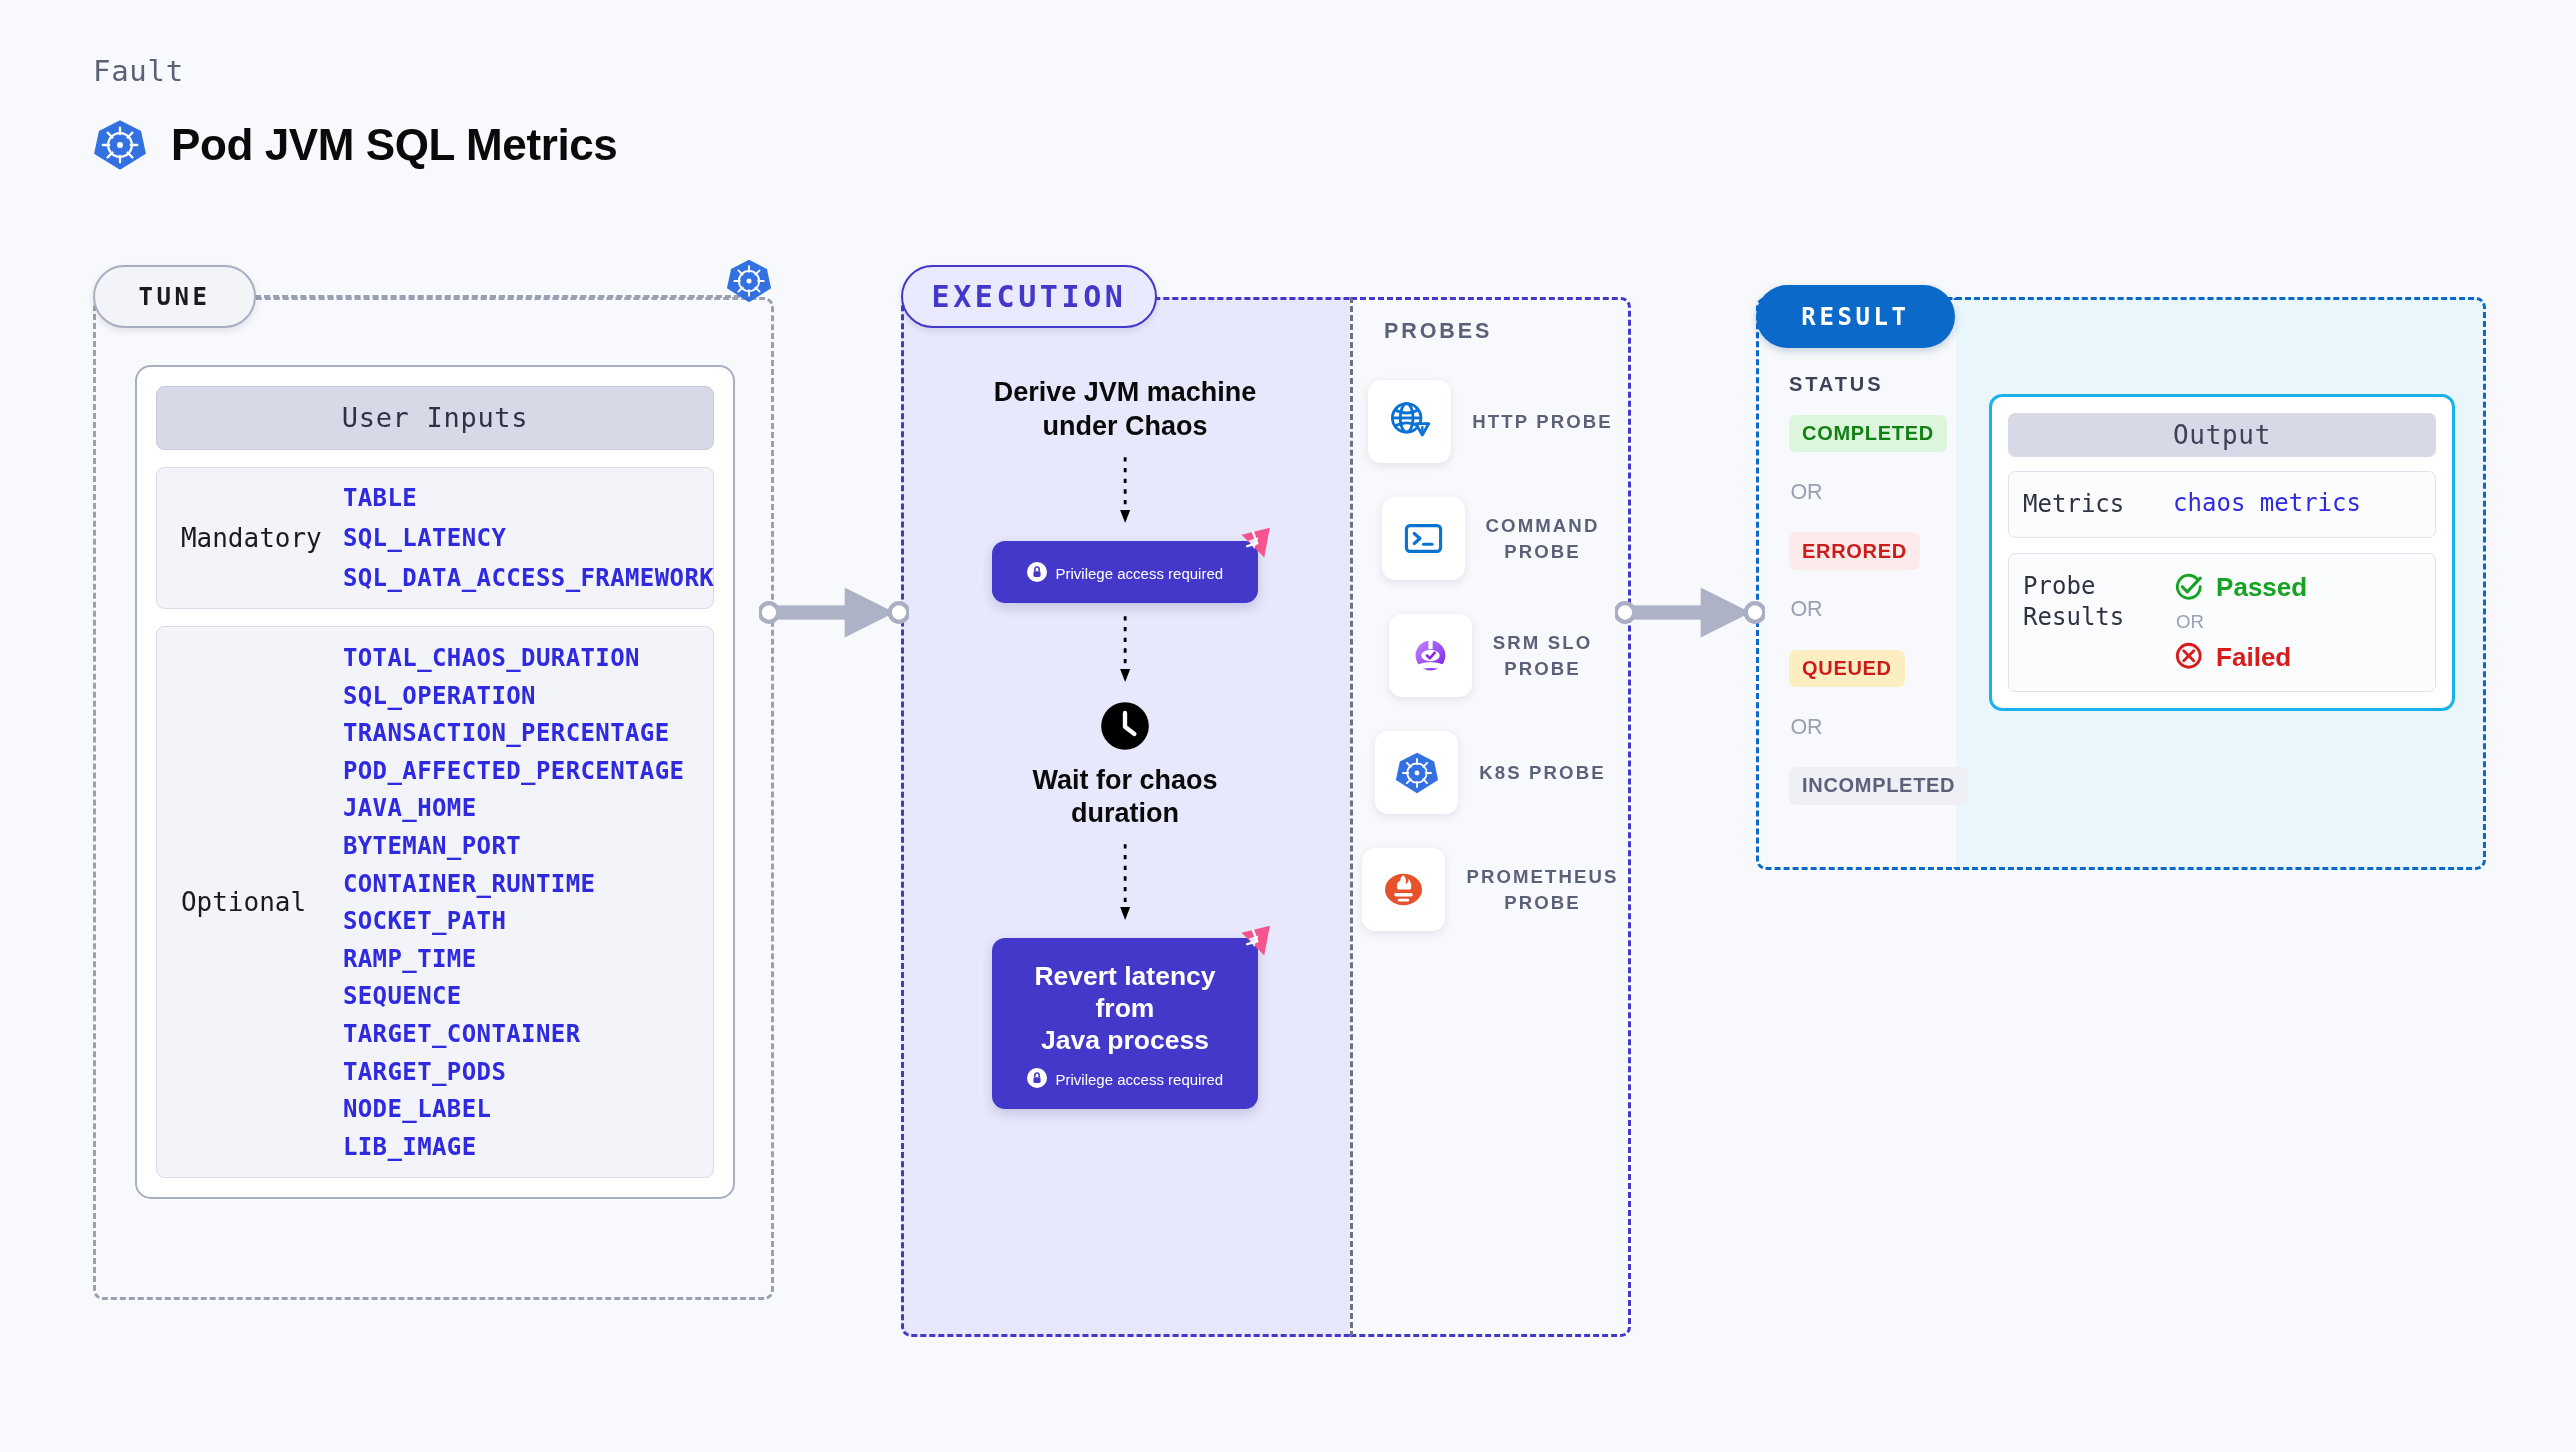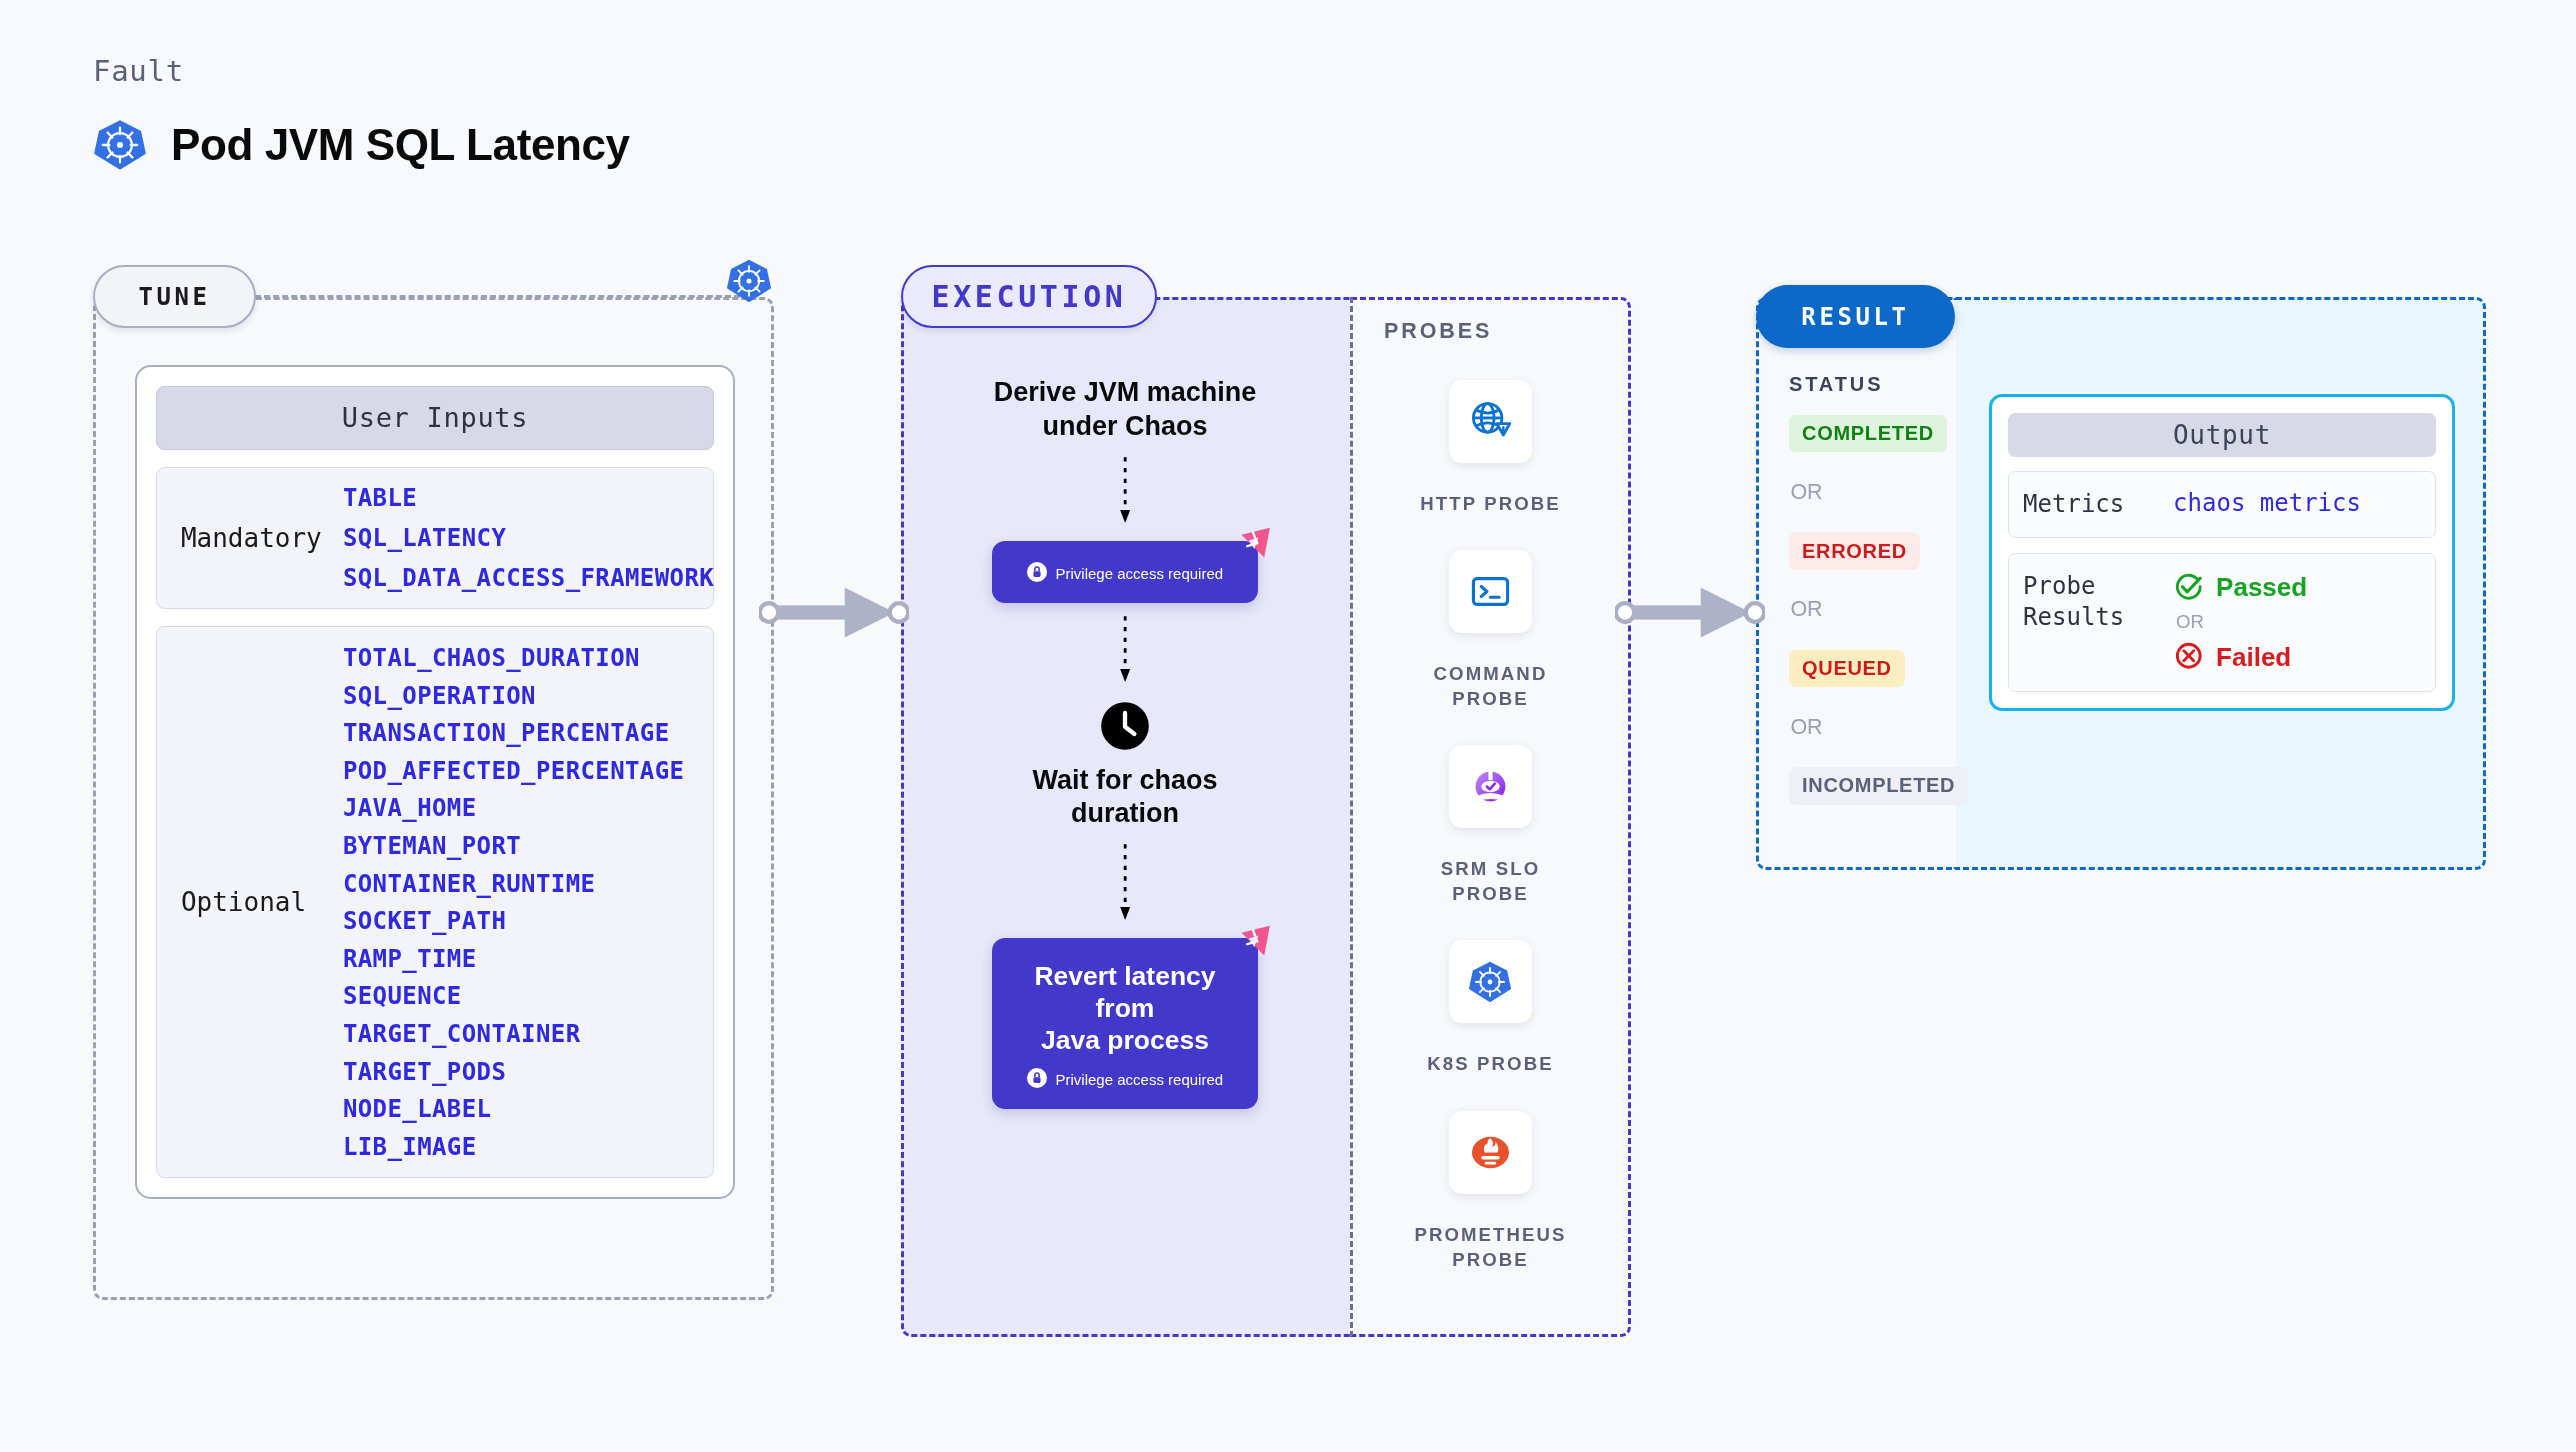--- a/index.html
+++ b/index.html
@@ -148,21 +148,21 @@
 
   
   .probes-label {
     position: absolute; left: 1384px; top: 319px;
     font-size: 21.5px; font-weight: 700; color: #5b6178; letter-spacing: 2.9px;
   }
   .probe-list {
     position: absolute; left: 1350px; top: 380px; width: 281px;
     display: flex; flex-direction: column; align-items: center; gap: 34px;
   }
-  .probe-item { display: flex; flex-direction: column; align-items: center; gap: 28px; }
+  .probe-item { display: flex; flex-direction: row; align-items: center; gap: 21px; }
   .probe-tile {
     width: 83px; height: 83px; background: #ffffff; border-radius: 13px;
     display: flex; align-items: center; justify-content: center;
     box-shadow: 0 2.9px 8.6px rgba(30,40,90,.10);
   }
   .probe-name {
     font-size: 18.6px; font-weight: 700; color: #5b6178;
     letter-spacing: 2.1px; text-align: center; line-height: 1.35;
     white-space: pre-line;
   }
@@ -233,21 +233,21 @@
           <line x1="50" y1="70" x2="50" y2="82"></line>
           <line x1="18" y1="50" x2="30" y2="50"></line>
           <line x1="70" y1="50" x2="82" y2="50"></line>
           <line x1="27" y1="27" x2="36" y2="36"></line>
           <line x1="64" y1="64" x2="73" y2="73"></line>
           <line x1="73" y1="27" x2="64" y2="36"></line>
           <line x1="36" y1="64" x2="27" y2="73"></line>
         </g>
       </svg>
     </span>
-    <span class="hdr-title">Pod JVM SQL Latency</span>
+    <span class="hdr-title">Pod JVM SQL Metrics</span>
   </div>
 
   <div class="dash-box tune-box"></div>
   <div class="tune-connector"></div>
   <div class="stage-badge badge-tune">TUNE</div>
 
   <div class="k8s-node">
     <svg width="46" height="46" viewBox="0 0 100 100">
       <polygon points="50,4 89,24 98,66 50,96 2,66 11,24" fill="#3371e3"></polygon>
       <g fill="none" stroke="#ffffff" stroke-width="4.2" stroke-linecap="round">

